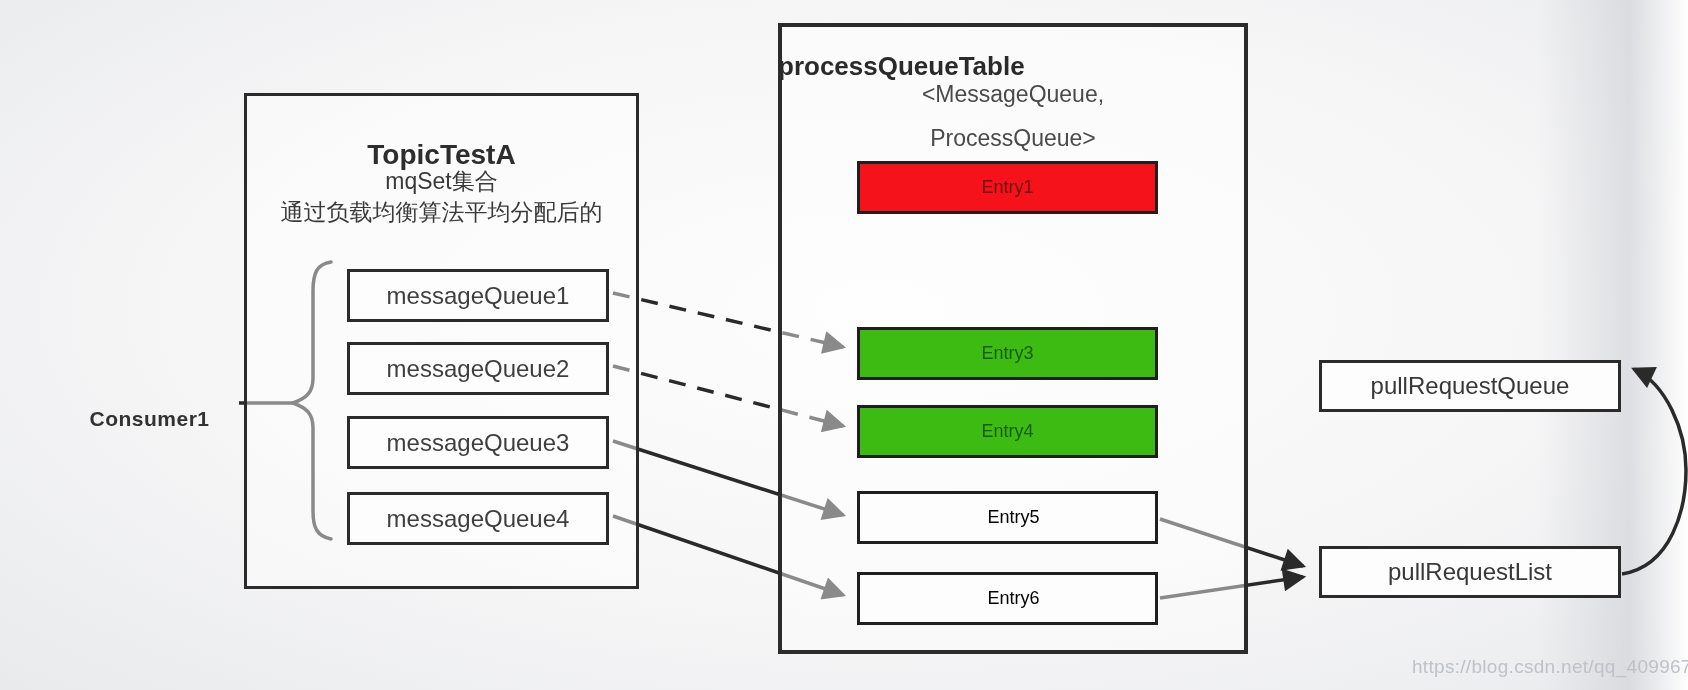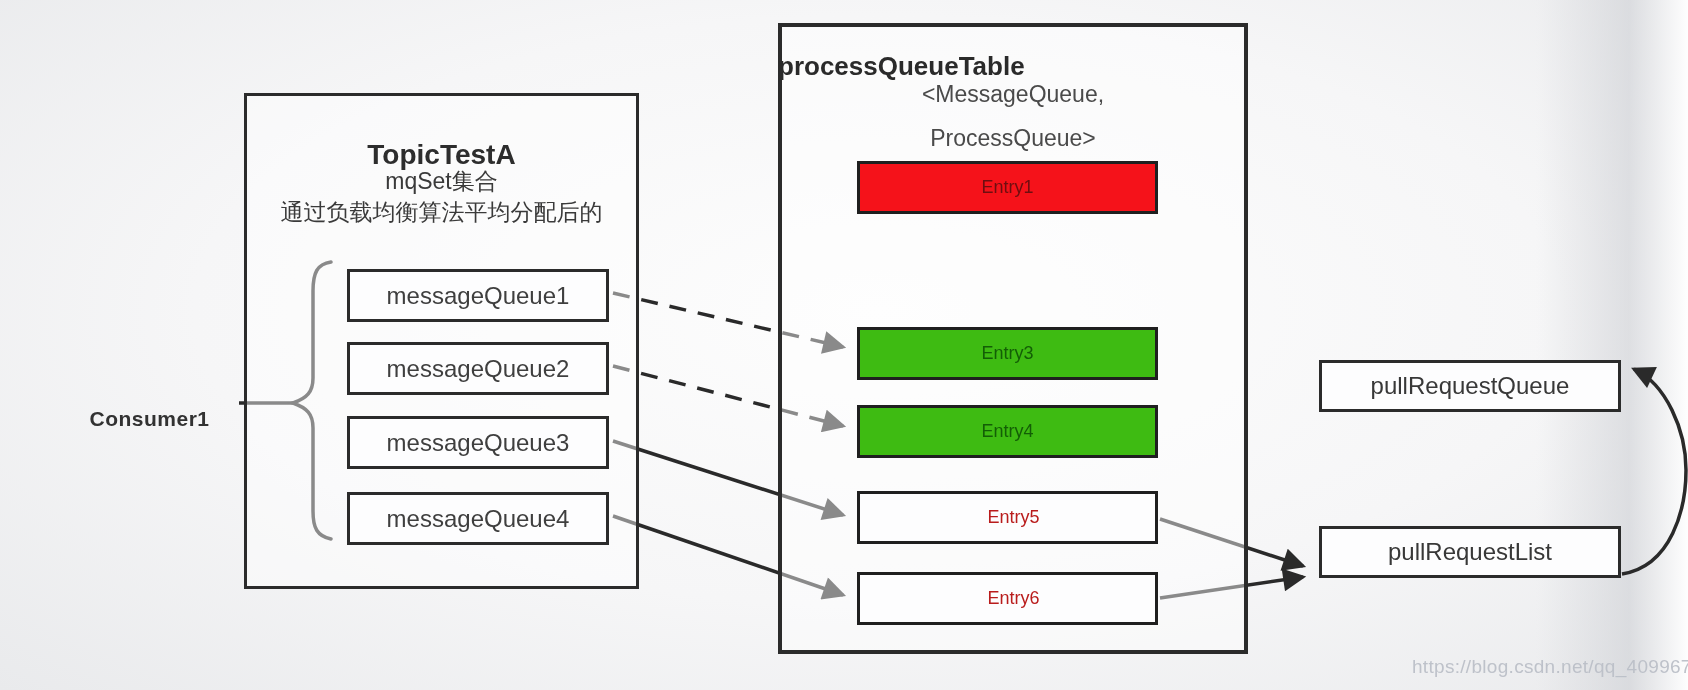--- a/index.html
+++ b/index.html
@@ -78,21 +78,21 @@
     text-align: center;
     font-size: 23px; color: #4a4a4a;
   }
   .entry-box {
     left: 857px; width: 301px; height: 53px;
     font-size: 18px;
     border-color: #1f1f1f;
   }
   .state-red   { background: #f5121a; color: #6e0e10; }
   .state-green { background: #3ebb12; color: #135e06; }
-  .state-white { background: #fdfdfe; color: #b91c1c; padding-left: 12px; }
+  .state-white { background: #fdfdfe; color: #000000; padding-left: 12px; }
   .pull-box {
     left: 1319px; width: 302px; height: 52px;
     font-size: 24px; color: #383838;
   }
   .watermark {
     position: absolute;
     left: 1412px; top: 656px; width: 260px;
     text-align: right;
     font-size: 19px;
     color: rgba(187,191,199,0.95);
@@ -176,19 +176,19 @@
   <div class="box entry-box state-white" style="top:491px;">
     <span class="label">Entry5</span>
   </div>
   <div class="box entry-box state-white" style="top:572px;">
     <span class="label">Entry6</span>
   </div>
 
   <div class="box pull-box" style="top:340px;margin-top:20px;">
     <span class="label">pullRequestQueue</span>
   </div>
-  <div class="box pull-box" style="top:526px;">
+  <div class="box pull-box" style="top:546px;">
     <span class="label">pullRequestList</span>
   </div>
 
   <div class="watermark">https://blog.csdn.net/qq_40996741</div>
 
 </div>
 
 </body></html>

